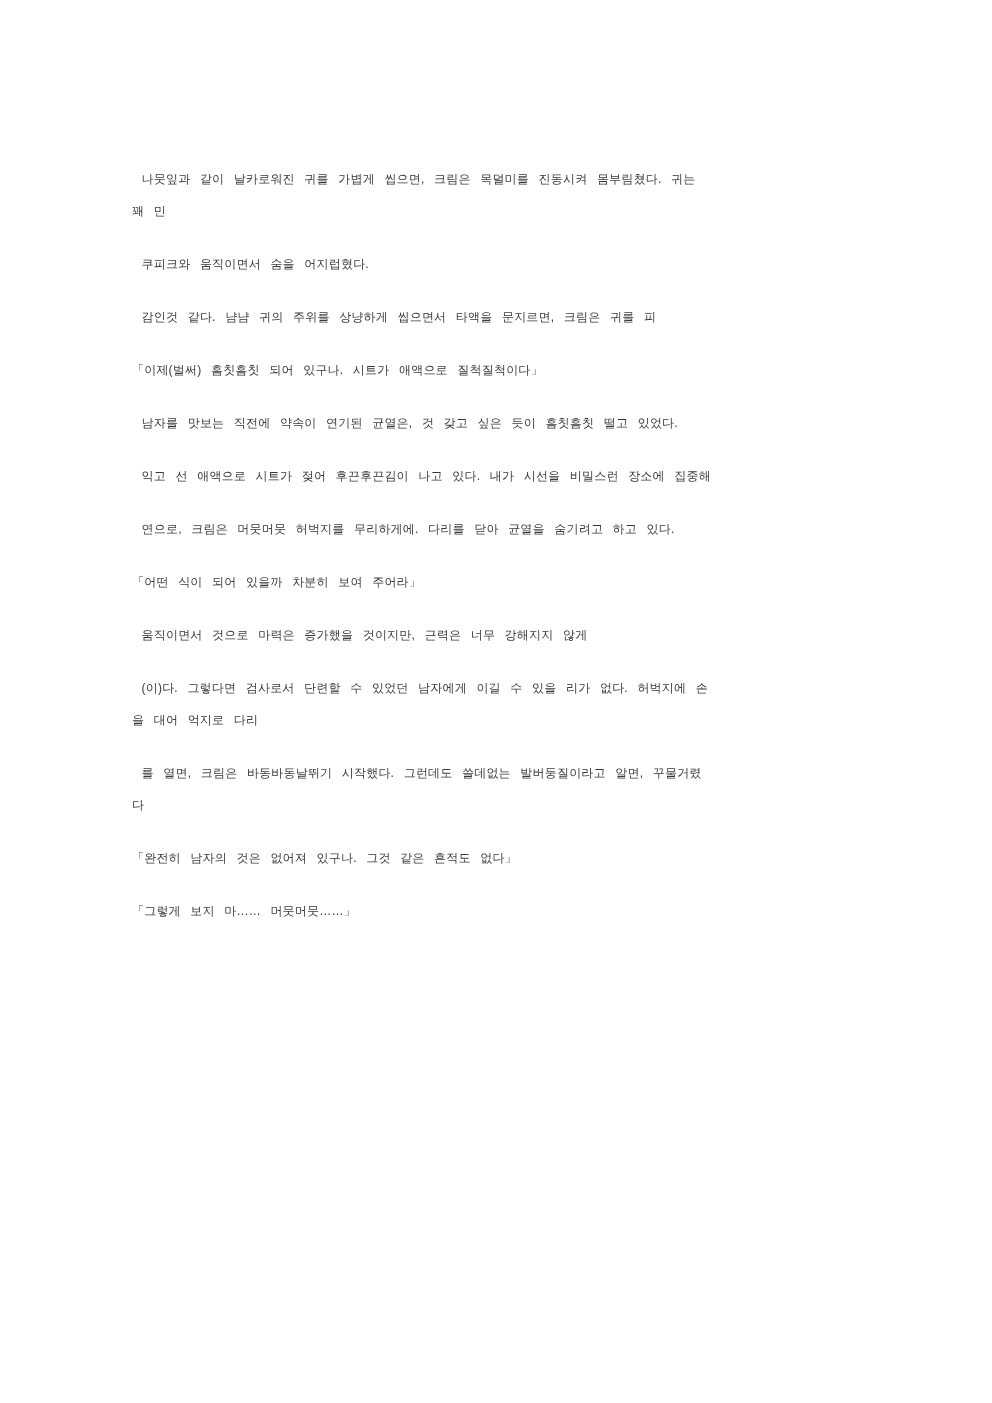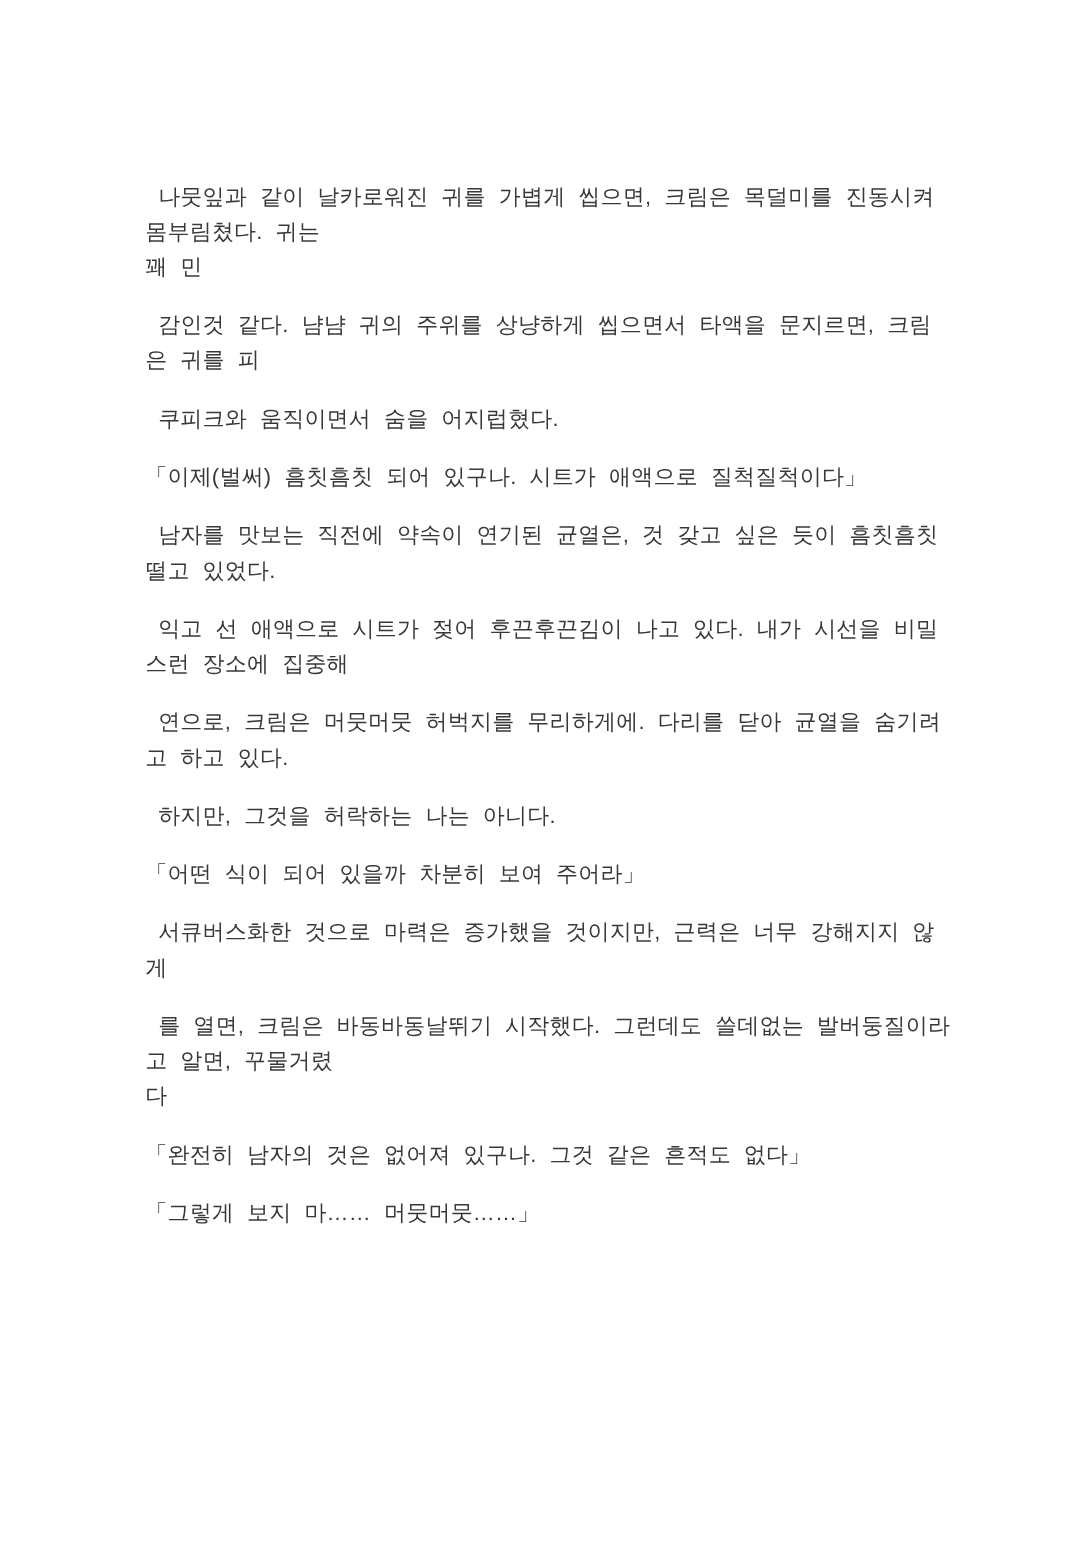--- a/index.html
+++ b/index.html
@@ -12,21 +12,21 @@
     height: 1403px;
     overflow: hidden;
     font-family: "Liberation Sans", sans-serif;
   }
   .page {
     box-sizing: border-box;
     width: 992px;
     height: 1403px;
     padding: 163px 128px 0 132px;
     color: #383838;
-    font-size: 20px;
+    font-size: 12px;
     line-height: 32px;
   }
   .para {
     margin: 0 0 21px 0;
   }
   .line {
     white-space: pre-wrap;       
     word-spacing: 6px;           
     letter-spacing: 0.2px;
     text-align: left;
@@ -36,57 +36,58 @@
 <body>
 
 <div class="page">
 
   <div class="para">
     <div class="line"> 나뭇잎과 같이 날카로워진 귀를 가볍게 씹으면, 크림은 목덜미를 진동시켜 몸부림쳤다. 귀는</div>
     <div class="line">꽤 민</div>
   </div>
 
   <div class="para">
-    <div class="line"> 감인것 같다. 냠냠 귀의 주위를 상냥하게 씹으면서 타액을 문지르면, 크림은 귀를 피</div>
+    <div class="line"> 쿠피크와 움직이면서 숨을 어지럽혔다.</div>
   </div>
 
   <div class="para">
-    <div class="line"> 쿠피크와 움직이면서 숨을 어지럽혔다.</div>
+    <div class="line"> 감인것 같다. 냠냠 귀의 주위를 상냥하게 씹으면서 타액을 문지르면, 크림은 귀를 피</div>
   </div>
 
   <div class="para">
     <div class="line">「이제(벌써) 흠칫흠칫 되어 있구나. 시트가 애액으로 질척질척이다」</div>
   </div>
 
 
   <div class="para">
     <div class="line"> 남자를 맛보는 직전에 약속이 연기된 균열은, 것 갖고 싶은 듯이 흠칫흠칫 떨고 있었다.</div>
   </div>
 
   <div class="para">
     <div class="line"> 익고 선 애액으로 시트가 젖어 후끈후끈김이 나고 있다. 내가 시선을 비밀스런 장소에 집중해</div>
   </div>
 
   <div class="para">
     <div class="line"> 연으로, 크림은 머뭇머뭇 허벅지를 무리하게에. 다리를 닫아 균열을 숨기려고 하고 있다.</div>
   </div>
 
-  <div class="para">
-    <div class="line"> 하지만, 그것을 허락하는 나는 아니다.</div>
-  </div>
 
   <div class="para">
     <div class="line">「어떤 식이 되어 있을까 차분히 보여 주어라」</div>
   </div>
 
 
   <div class="para">
-    <div class="line"> 서큐버스화한 것으로 마력은 증가했을 것이지만, 근력은 너무 강해지지 않게</div>
+    <div class="line"> 움직이면서 것으로 마력은 증가했을 것이지만, 근력은 너무 강해지지 않게</div>
   </div>
 
+  <div class="para">
+    <div class="line"> (이)다. 그렇다면 검사로서 단련할 수 있었던 남자에게 이길 수 있을 리가 없다. 허벅지에 손</div>
+    <div class="line">을 대어 억지로 다리</div>
+  </div>
 
   <div class="para">
     <div class="line"> 를 열면, 크림은 바동바동날뛰기 시작했다. 그런데도 쓸데없는 발버둥질이라고 알면, 꾸물거렸</div>
     <div class="line">다</div>
   </div>
 
 
   <div class="para">
     <div class="line">「완전히 남자의 것은 없어져 있구나. 그것 같은 흔적도 없다」</div>
   </div>

